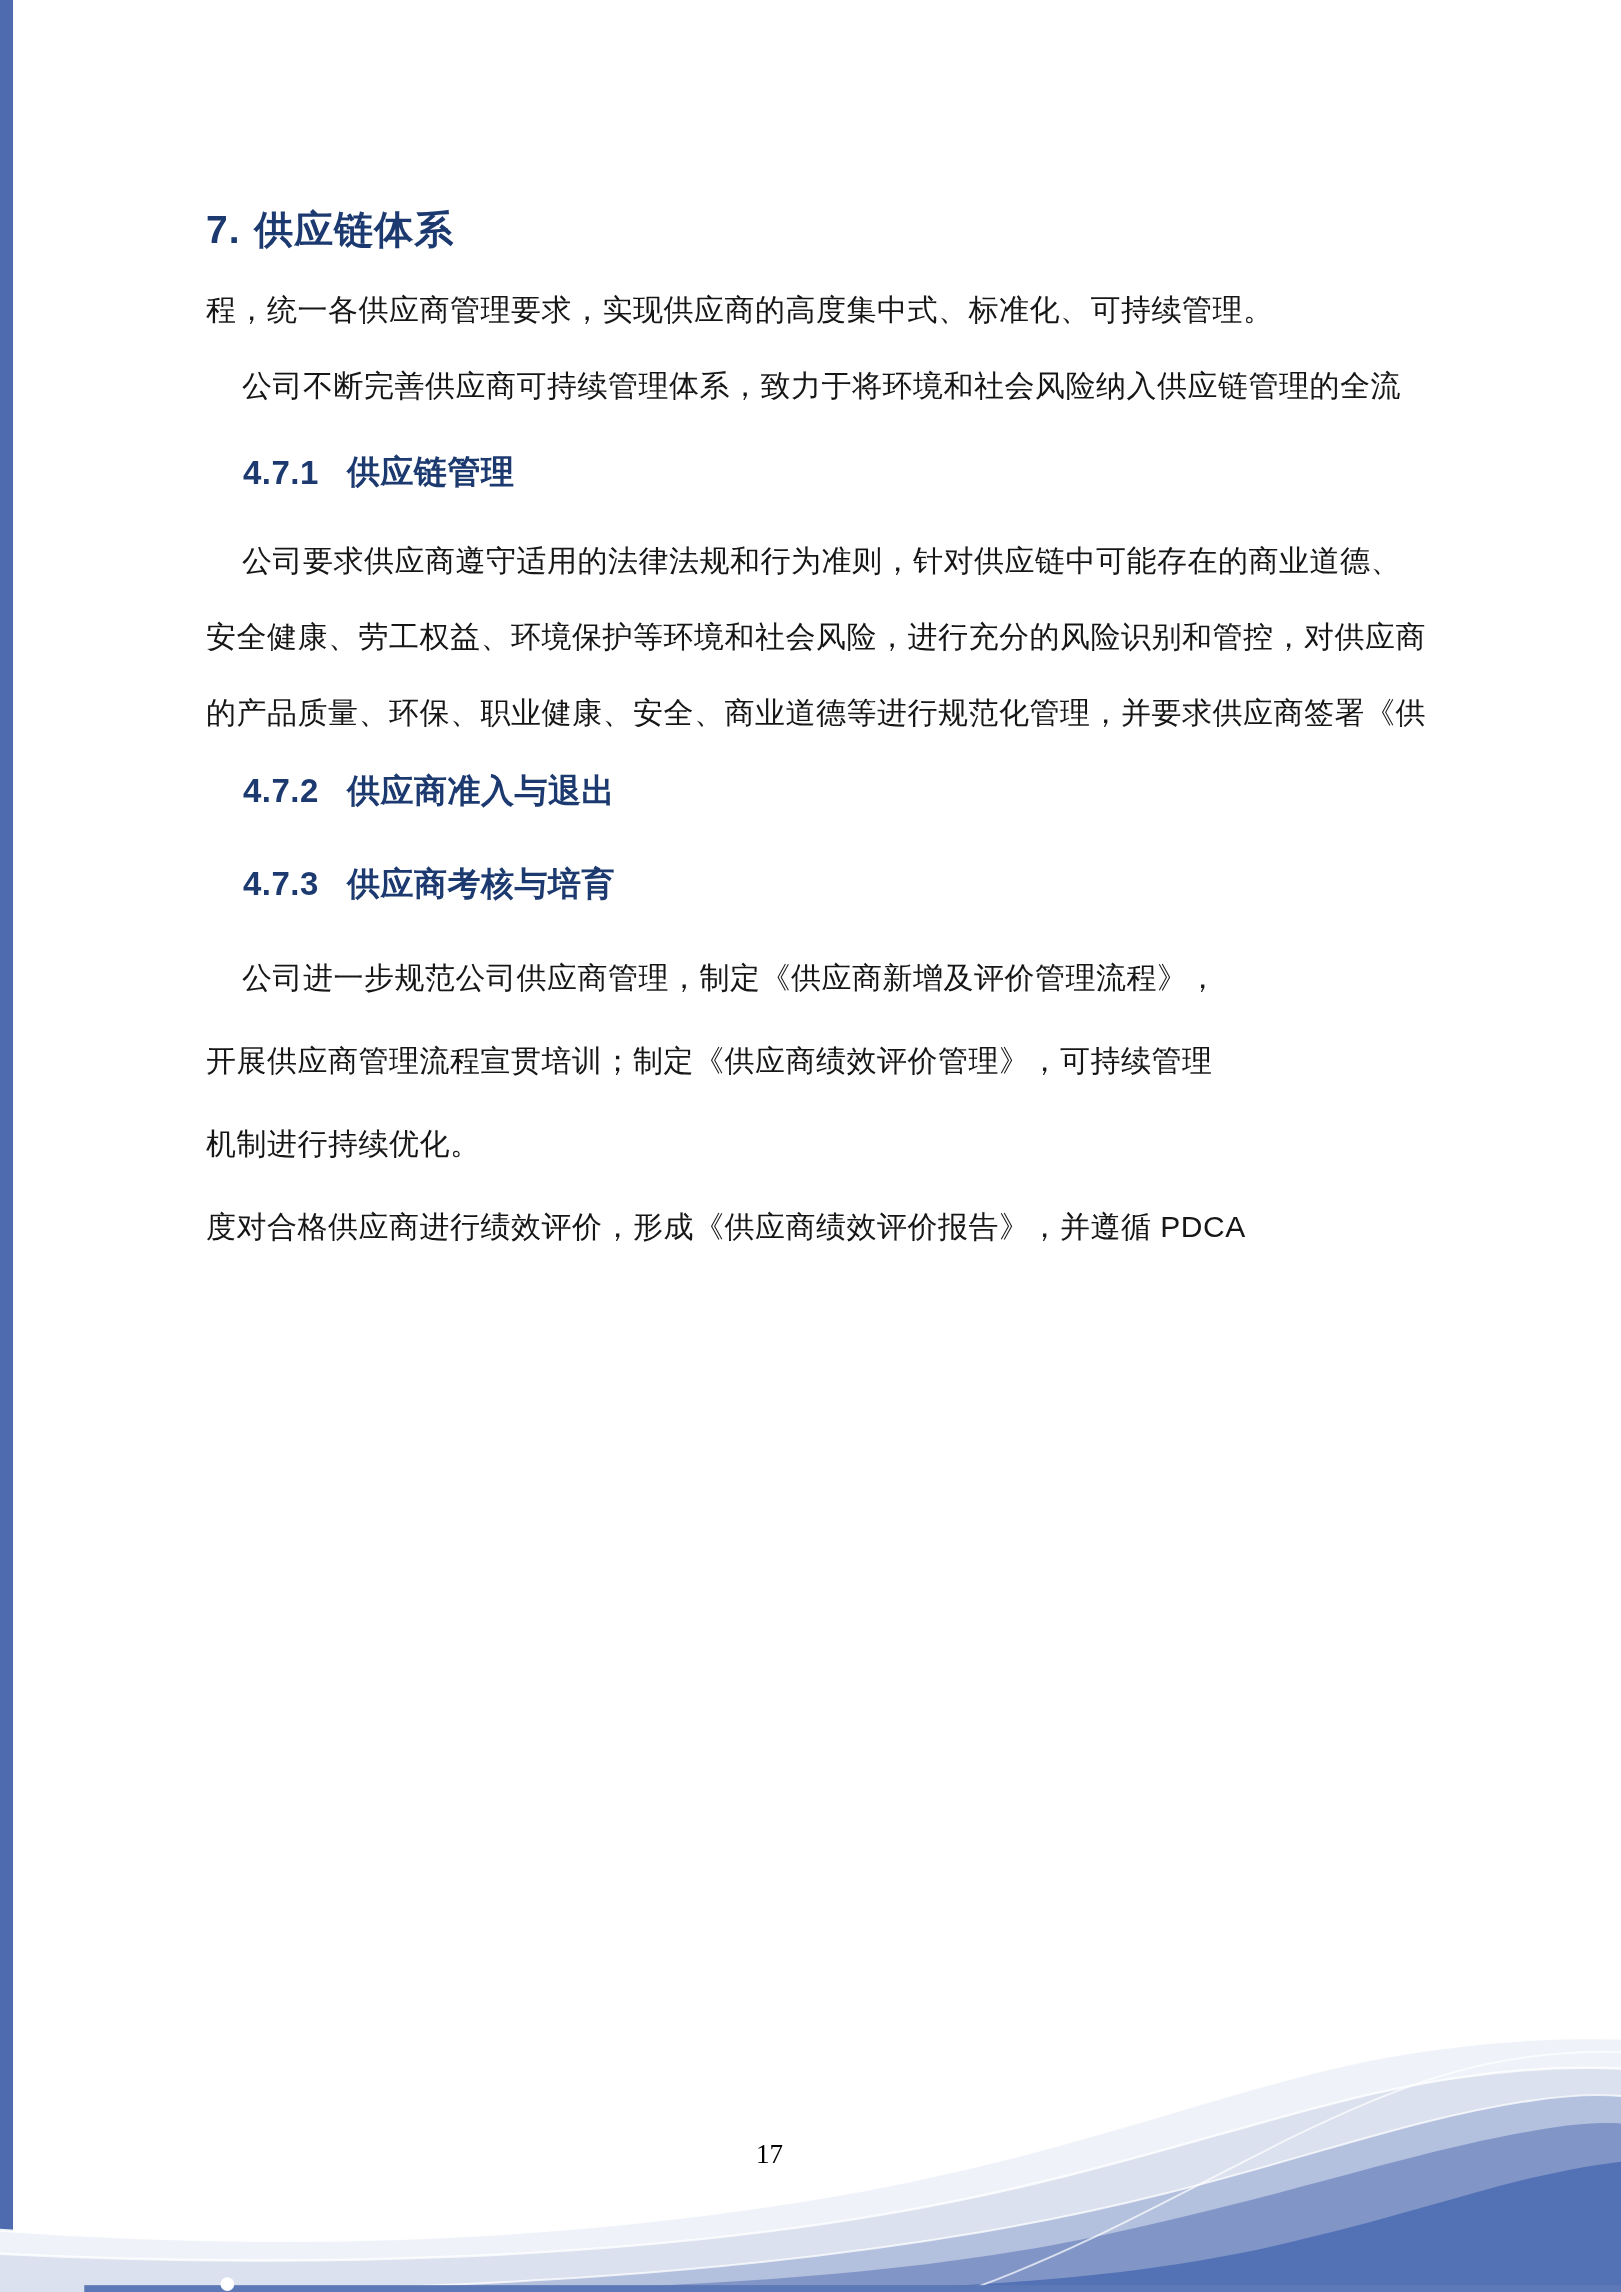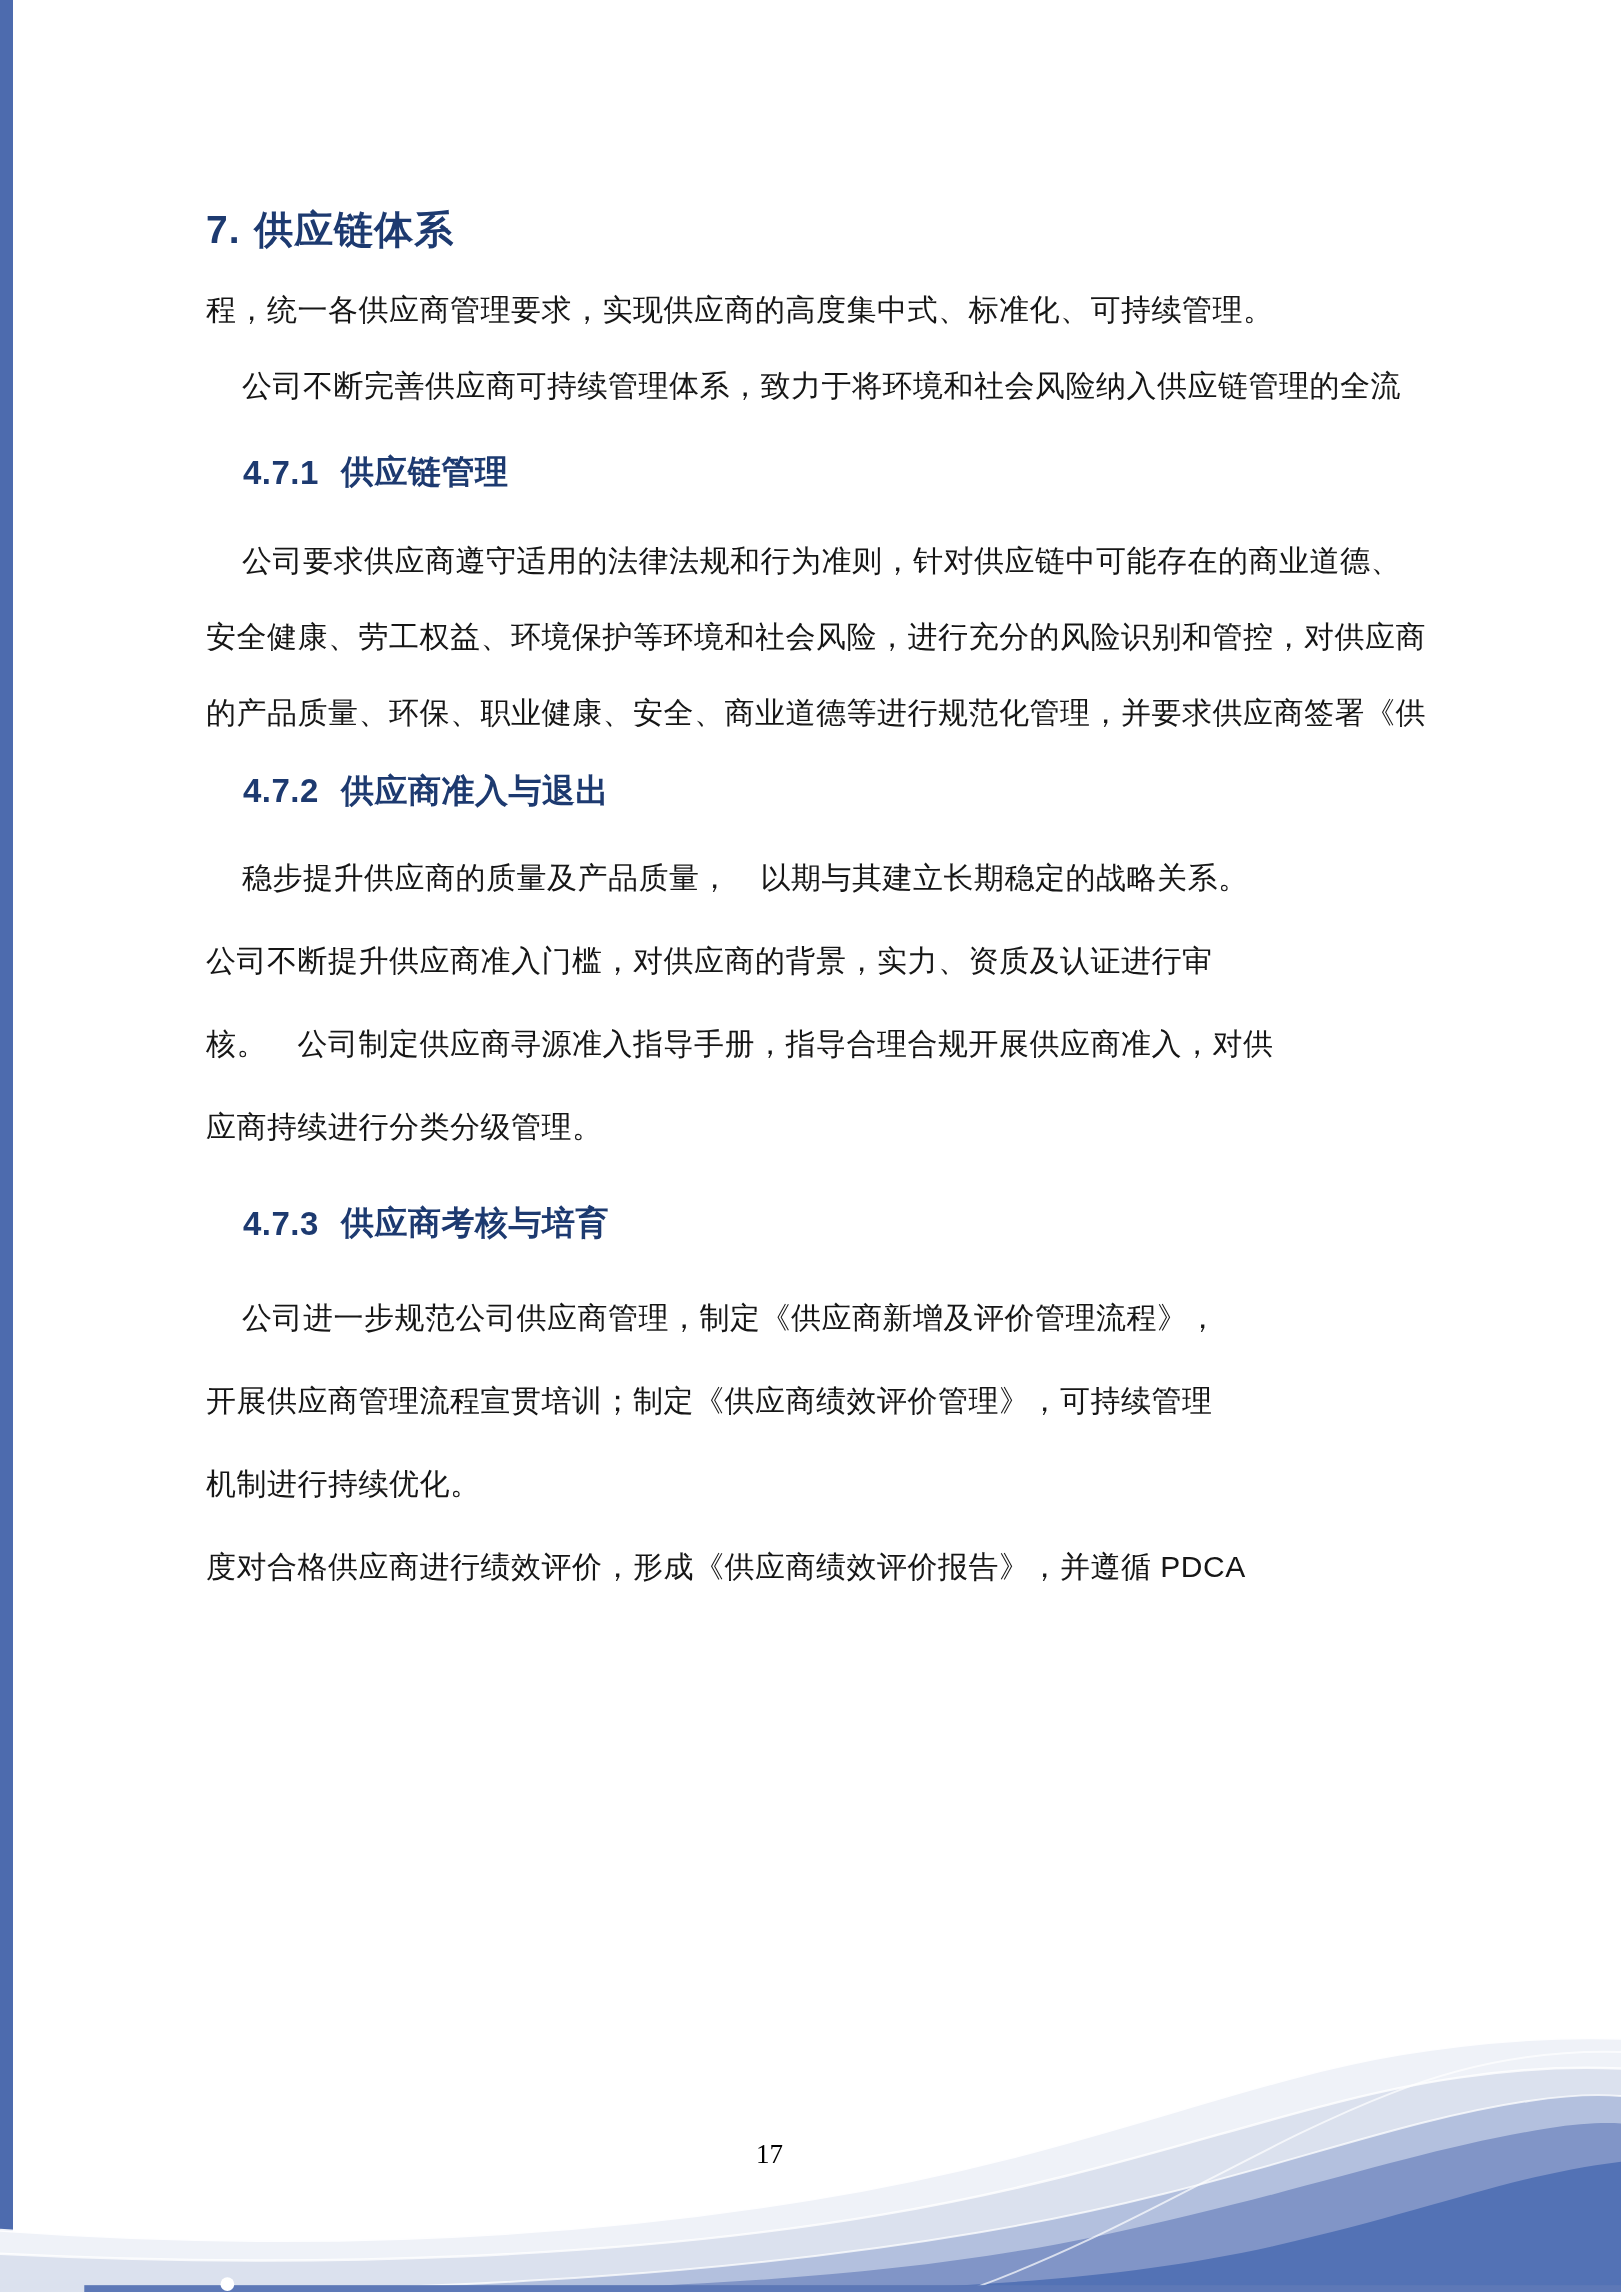--- a/index.html
+++ b/index.html
@@ -18,21 +18,21 @@
   .content {
     position:absolute; left:206px; top:192px; width:1247px;
   }
   .sec-heading {
     display:flex; align-items:center; gap:13.7px;
     height:76px; margin:0;
     font-size:39px; font-weight:bold; color:#1d3a70;
     letter-spacing:1px;
   }
   .sub-heading {
-    display:flex; align-items:center; gap:22px;
+    display:flex; align-items:center; gap:28px;
     height:76px; margin:0 0 0 37px;
     font-size:33px; font-weight:bold; color:#1d3a70;
     letter-spacing:0.5px;
   }
   .para { margin:0; font-size:30px; color:#161616; letter-spacing:0.5px; }
   .para .ln { display:flex; align-items:center; height:76px; white-space:pre; }
   .para.lh85 .ln { height:83px; }
   .ln.indent { padding-left:36px; }
   .m-para1 { margin-top:4.9px; }
   .m-h471 { margin-top:9.8px; }
@@ -78,26 +78,20 @@
     <span class="ln indent">公司要求供应商遵守适用的法律法规和行为准则，针对供应链中可能存在的商业道德、</span>
     <span class="ln">安全健康、劳工权益、环境保护等环境和社会风险，进行充分的风险识别和管控，对供应商</span>
     <span class="ln">的产品质量、环保、职业健康、安全、商业道德等进行规范化管理，并要求供应商签署《供</span>
   </p>
 
   <h2 class="sub-heading m-h472">
     <span>4.7.2</span>
     <span>供应商准入与退出</span>
   </h2>
 
-  <p class="para lh85 m-para3">
-    <span class="ln indent">稳步提升供应商的质量及产品质量，　以期与其建立长期稳定的战略关系。</span>
-    <span class="ln">公司不断提升供应商准入门槛，对供应商的背景，实力、资质及认证进行审</span>
-    <span class="ln">核。　公司制定供应商寻源准入指导手册，指导合理合规开展供应商准入，对供</span>
-    <span class="ln">应商持续进行分类分级管理。</span>
-  </p>
 
   <h2 class="sub-heading m-h473">
     <span>4.7.3</span>
     <span>供应商考核与培育</span>
   </h2>
 
   <p class="para lh85 m-para4">
     <span class="ln indent">公司进一步规范公司供应商管理，制定《供应商新增及评价管理流程》，</span>
     <span class="ln">开展供应商管理流程宣贯培训；制定《供应商绩效评价管理》，可持续管理</span>
     <span class="ln">机制进行持续优化。</span>

